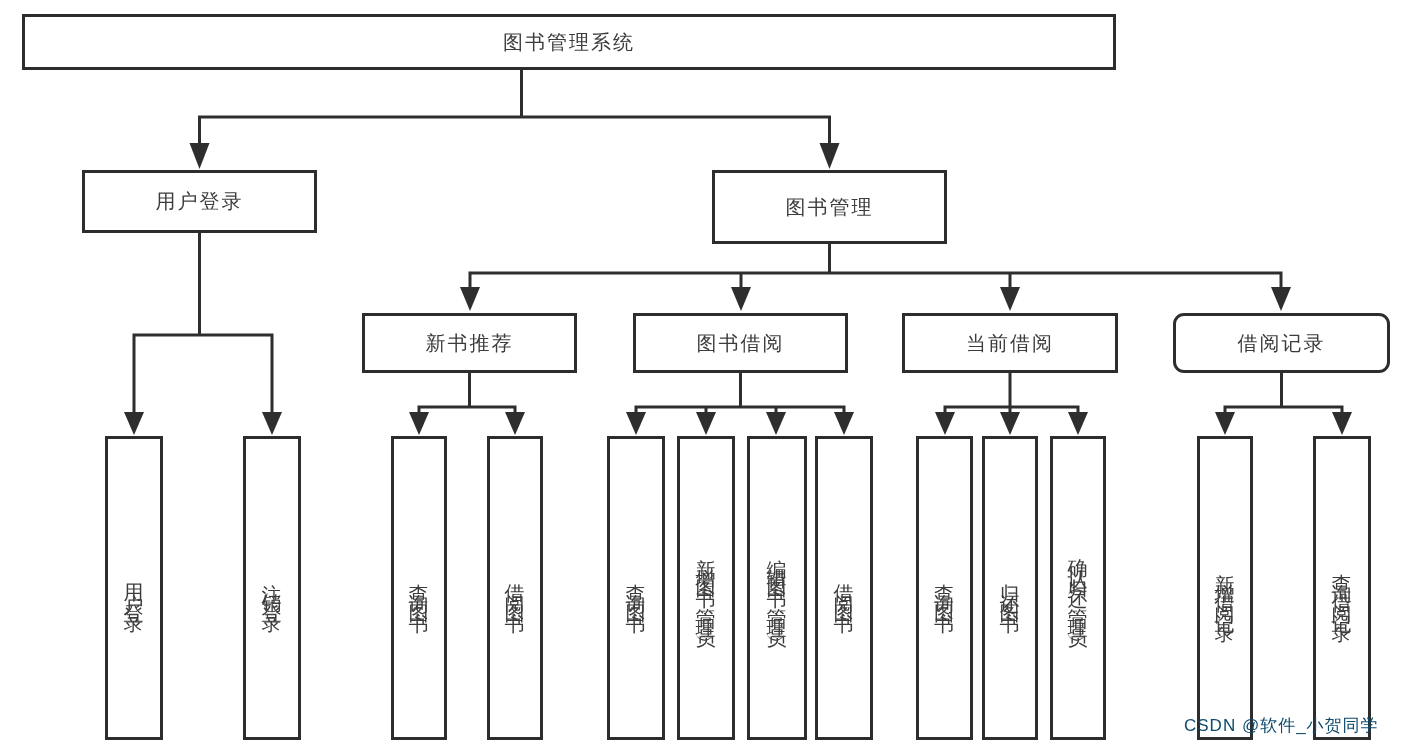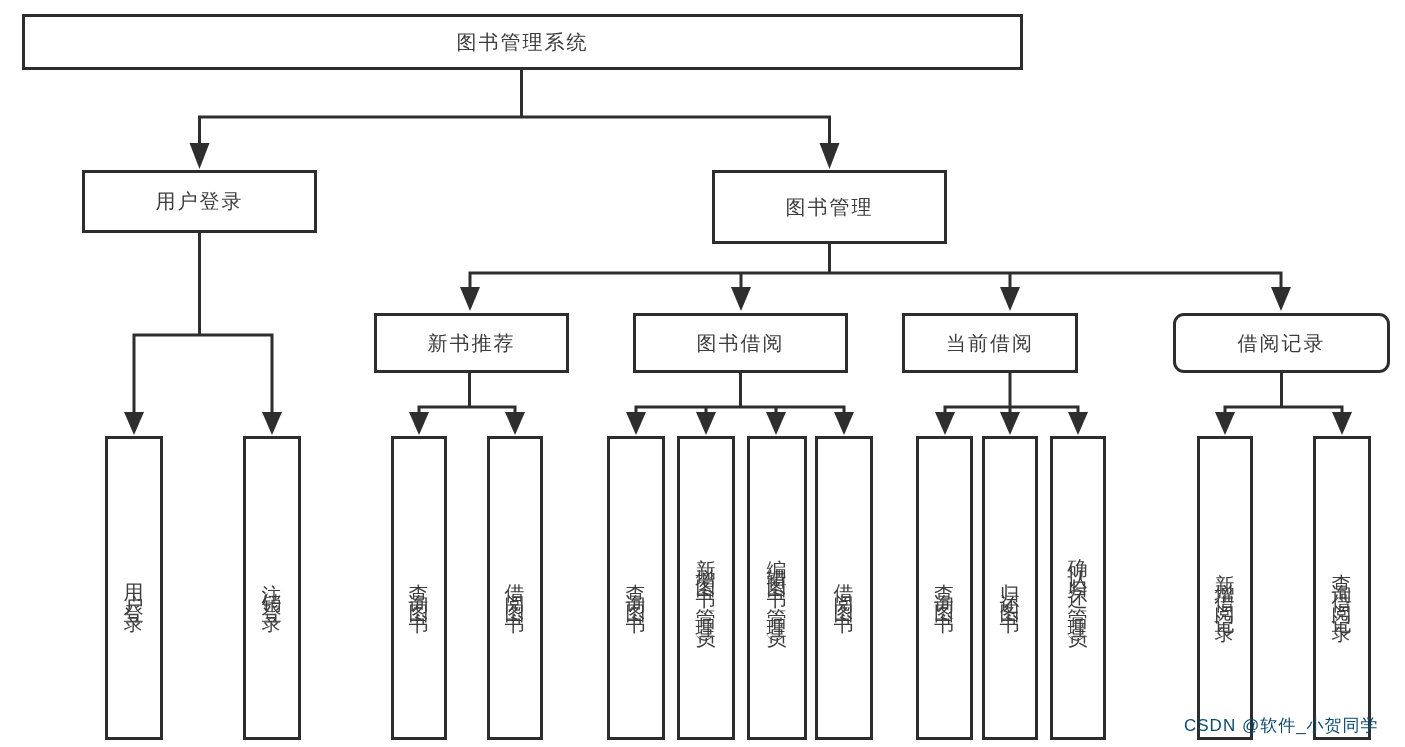--- a/index.html
+++ b/index.html
@@ -37,28 +37,28 @@
   .hnode .lbl { white-space: nowrap; }
 
   .vnode .lbl {
     writing-mode: vertical-rl;
     font-size: 20px;
     letter-spacing: 10px;
     line-height: 1;
     white-space: nowrap;
   }
 
-  .root-node  { left: 22px;   top: 14px;  width: 1001px; height: 56px; }
+  .root-node  { left: 22px;   top: 14px;  width: 1094px; height: 56px; }
 
   .n-user-login-mod { left: 82px;  top: 170px; width: 235px; height: 63px; }
   .n-book-mgmt-mod  { left: 712px; top: 170px; width: 235px; height: 74px; }
 
-  .n-new-book   { left: 374px;  top: 313px; width: 195px; height: 60px; }
+  .n-new-book   { left: 362px;  top: 313px; width: 215px; height: 60px; }
   .n-book-lend  { left: 633px;  top: 313px; width: 215px; height: 60px; }
-  .n-cur-lend   { left: 902px;  top: 313px; width: 176px; height: 60px; }
+  .n-cur-lend   { left: 902px;  top: 313px; width: 216px; height: 60px; }
   .n-lend-rec   { left: 1173px; top: 313px; width: 217px; height: 60px; border-radius: 11px; }
 
   .vnode { top: 436px; height: 304px; }
   .v-a1 { left: 105px;  width: 58px; }
   .v-a2 { left: 243px;  width: 58px; }
   .v-b1 { left: 391px;  width: 56px; }
   .v-b2 { left: 487px;  width: 56px; }
   .v-c1 { left: 607px;  width: 58px; }
   .v-c2 { left: 677px;  width: 58px; }
   .v-c3 { left: 747px;  width: 60px; }

